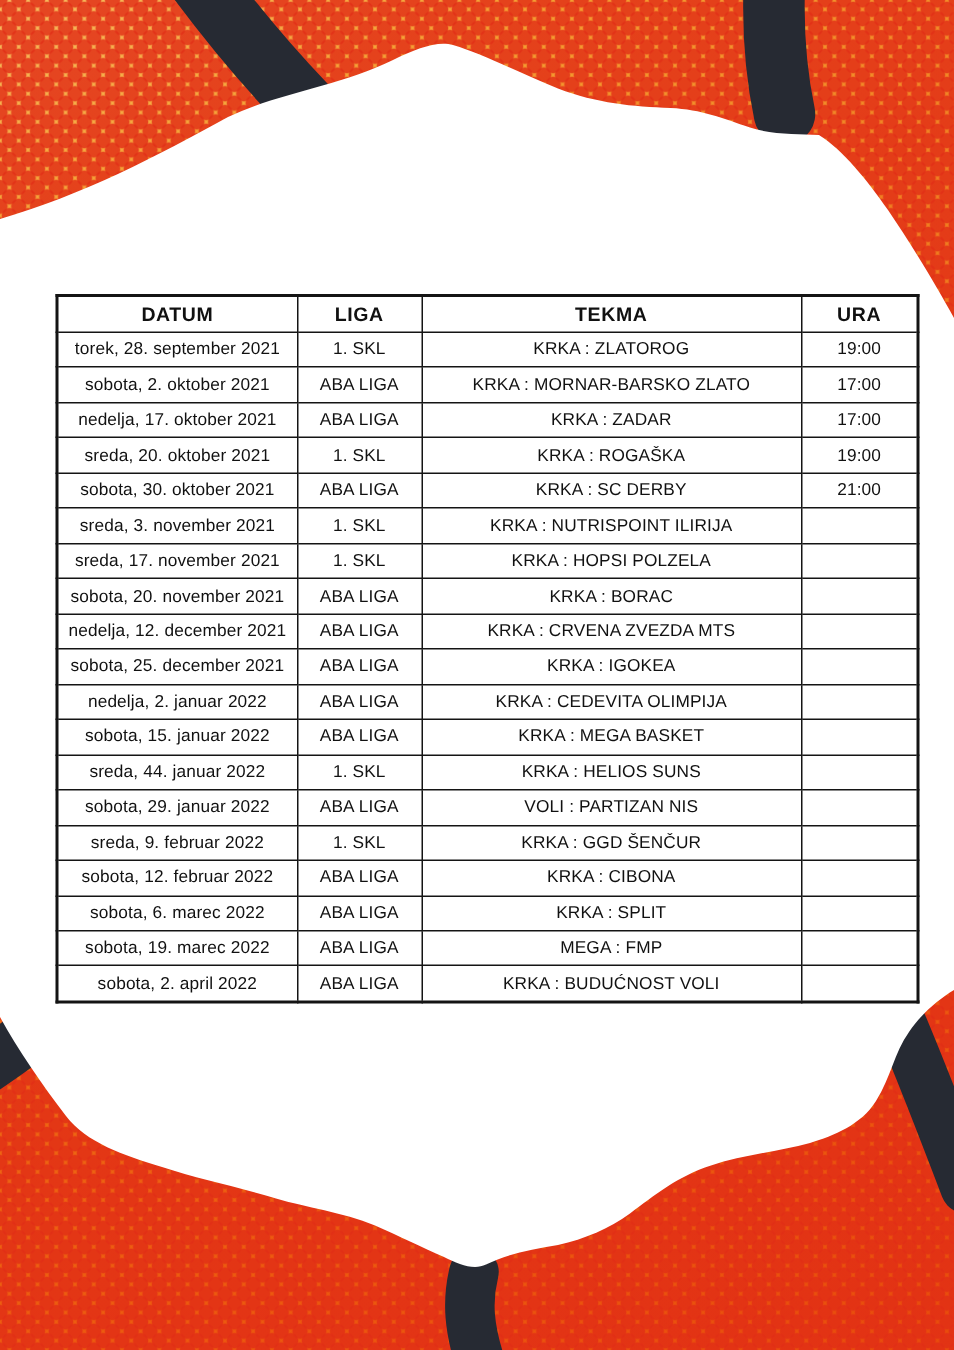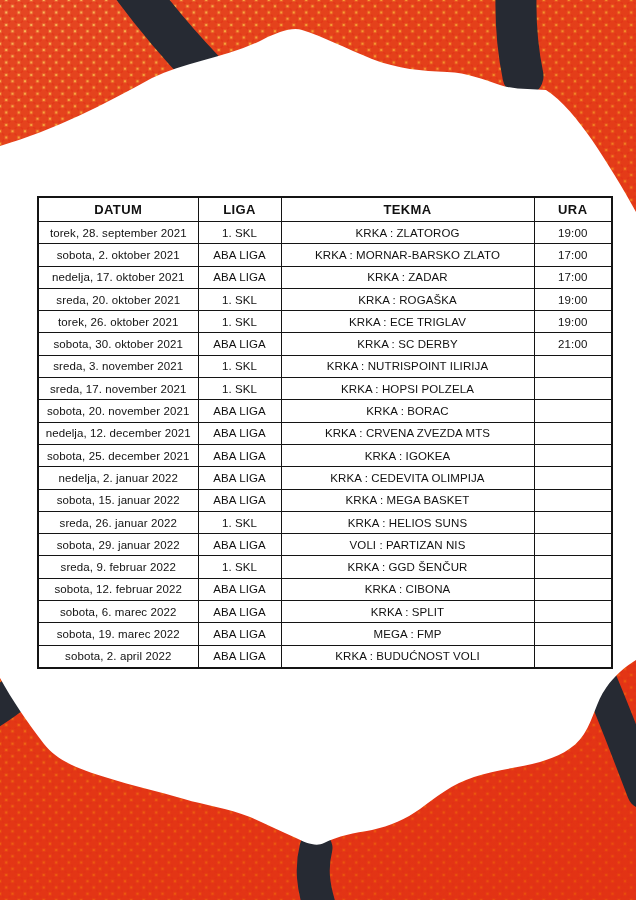--- a/index.html
+++ b/index.html
@@ -122,26 +122,20 @@
           <td>KRKA : ZADAR</td>
           <td>17:00</td>
         </tr>
         <tr>
           <td>sreda, 20. oktober 2021</td>
           <td>1. SKL</td>
           <td>KRKA : ROGAŠKA</td>
           <td>19:00</td>
         </tr>
         <tr>
-          <td>torek, 26. oktober 2021</td>
-          <td>1. SKL</td>
-          <td>KRKA : ECE TRIGLAV</td>
-          <td>19:00</td>
-        </tr>
-        <tr>
           <td>sobota, 30. oktober 2021</td>
           <td>ABA LIGA</td>
           <td>KRKA : SC DERBY</td>
           <td>21:00</td>
         </tr>
         <tr>
           <td>sreda, 3. november 2021</td>
           <td>1. SKL</td>
           <td>KRKA : NUTRISPOINT ILIRIJA</td>
           <td></td>
@@ -176,21 +170,21 @@
           <td>KRKA : CEDEVITA OLIMPIJA</td>
           <td></td>
         </tr>
         <tr>
           <td>sobota, 15. januar 2022</td>
           <td>ABA LIGA</td>
           <td>KRKA : MEGA BASKET</td>
           <td></td>
         </tr>
         <tr>
-          <td>sreda, 26. januar 2022</td>
+          <td>sreda, 44. januar 2022</td>
           <td>1. SKL</td>
           <td>KRKA : HELIOS SUNS</td>
           <td></td>
         </tr>
         <tr>
           <td>sobota, 29. januar 2022</td>
           <td>ABA LIGA</td>
           <td>VOLI : PARTIZAN NIS</td>
           <td></td>
         </tr>

